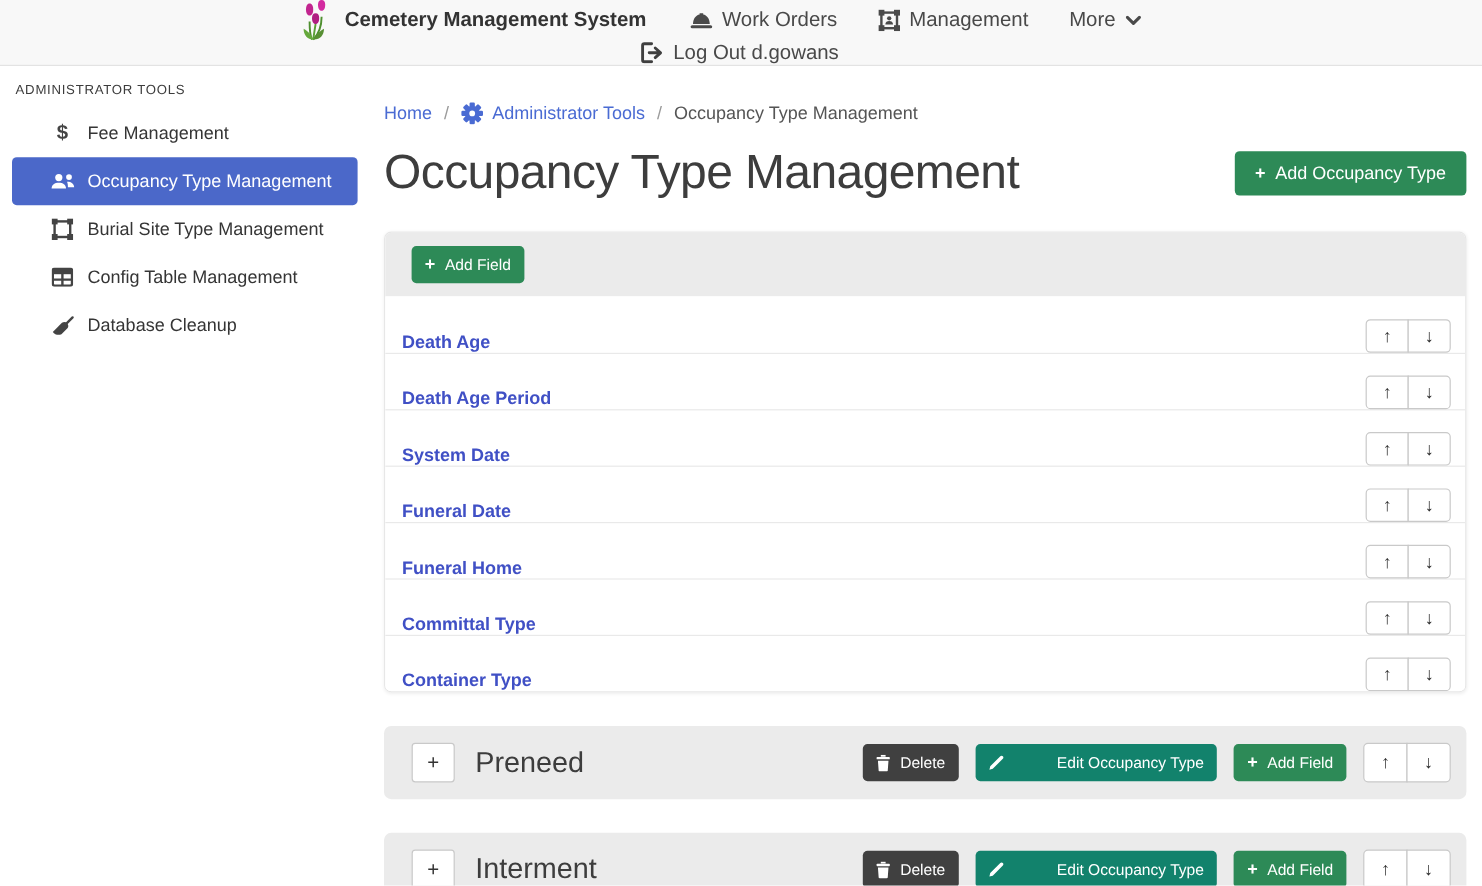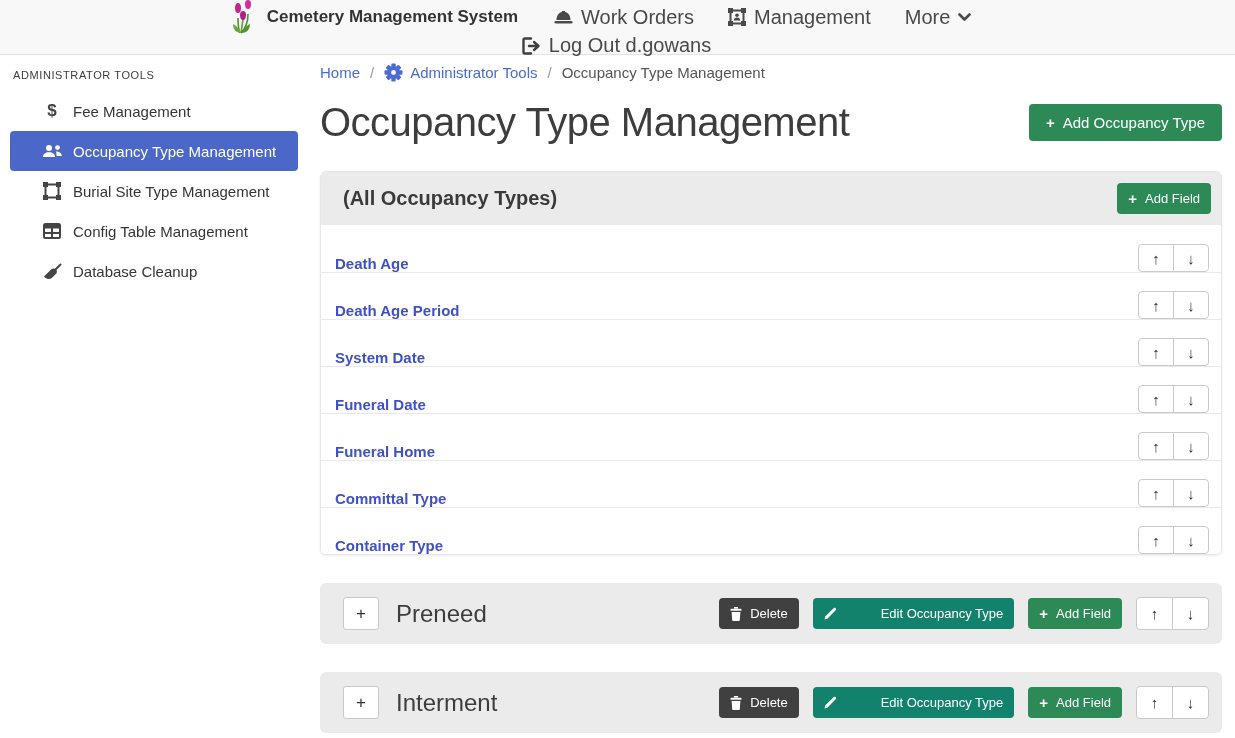--- a/index.html
+++ b/index.html
@@ -5,40 +5,40 @@
   * { margin:0; padding:0; box-sizing:border-box; }
   html,body { width:1235px; height:738px; overflow:hidden; background:#fff;
     font-family:"Liberation Sans", sans-serif; color:#3a3a3a; }
 
   
   .navbar { height:55px; background:#f8f8f8; border-bottom:1px solid #e3e3e3;
     display:flex; align-items:center; justify-content:space-between; padding:0 14px 0 12px;flex-direction:column; }
   .nav-left { display:flex; align-items:center; }
   .logo { display:inline-flex; margin-right:9px; }
   .brand { font-size:17px; font-weight:bold; color:#333; margin-right:36px; cursor:pointer; }
-  .nav-item { display:inline-flex; align-items:center; gap:8px; font-size:20px; color:#494949;
+  .nav-item { display:inline-flex; align-items:center; gap:8px; font-size:17px; color:#494949;
     margin-right:34px; cursor:pointer; text-decoration:none; }
   .nav-right .nav-item { margin-right:0;justify-content:flex-end; }
   .nav-ic { display:inline-flex; }
 
   
   .layout { display:flex; align-items:flex-start; }
   .sidebar { width:308px; flex:0 0 308px; padding-top:8px; }
   .sb-heading { font-size:11px; letter-spacing:.6px; color:#3c3c3c; padding:6px 0 10px 13px; }
   .sb-item { display:flex; align-items:center; height:40px; padding-left:30px;
     font-size:15px; color:#353535; cursor:pointer; border-radius:4px; margin:0 10px 0 10px; }
   .sb-item .sb-ic { width:24px; display:inline-flex; justify-content:center; margin-right:9px; color:#444; }
   .sb-item.active { background:#4b68c9; color:#fff; }
   .sb-item.active .sb-ic { color:#fff; }
   .dollar { font-size:17px; font-weight:bold; }
 
   .main { flex:1 1 auto; padding:0 13px 0 12px; min-width:0; }
 
   
-  .breadcrumb { margin-top:8px; display:flex; align-items:center; gap:10px; font-size:15px; }
+  .breadcrumb { margin-top:30px; display:flex; align-items:center; gap:10px; font-size:15px; }
   .crumb-link { color:#4a6bd3; cursor:pointer; text-decoration:none; display:inline-flex; align-items:center; gap:7px; }
   .crumb-sep { color:#9a9a9a; }
   .crumb-current { color:#555; }
 
   
   .title-row { margin-top:18px; display:flex; align-items:center; justify-content:space-between; }
   .page-title { font-size:40px; font-weight:400; color:#3d3d3d; letter-spacing:-0.5px; }
   .btn { border:none; color:#fff; border-radius:4px; cursor:pointer; display:inline-flex;
     align-items:center; gap:8px; font-family:inherit; }
   .btn-green { background:#2d8a57; }
@@ -227,21 +227,20 @@
     <div class="title-row">
       <h1 class="page-title">Occupancy Type Management</h1>
       <button class="btn btn-green btn-lg">
         <span class="plus-glyph">+</span>
         <span>Add Occupancy Type</span>
       </button>
     </div>
 
     <section class="card">
       <div class="card-header">
-        <span class="card-header-title">(All Occupancy Types)</span>
         <button class="btn btn-green btn-sm">
           <span class="plus-glyph">+</span>
           <span>Add Field</span>
         </button>
       </div>
 
       <div class="otm-row" style="border-top:none;">
         <a class="field-link">Death Age</a>
         <span class="arrow-group">
           <button class="arrow-btn up">

